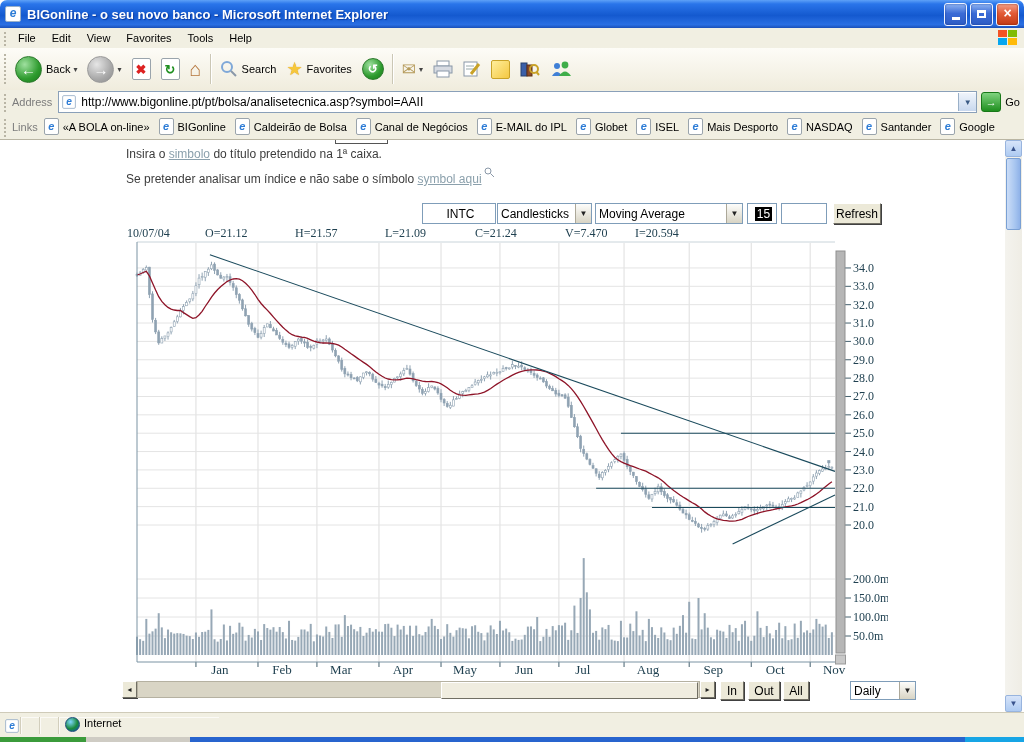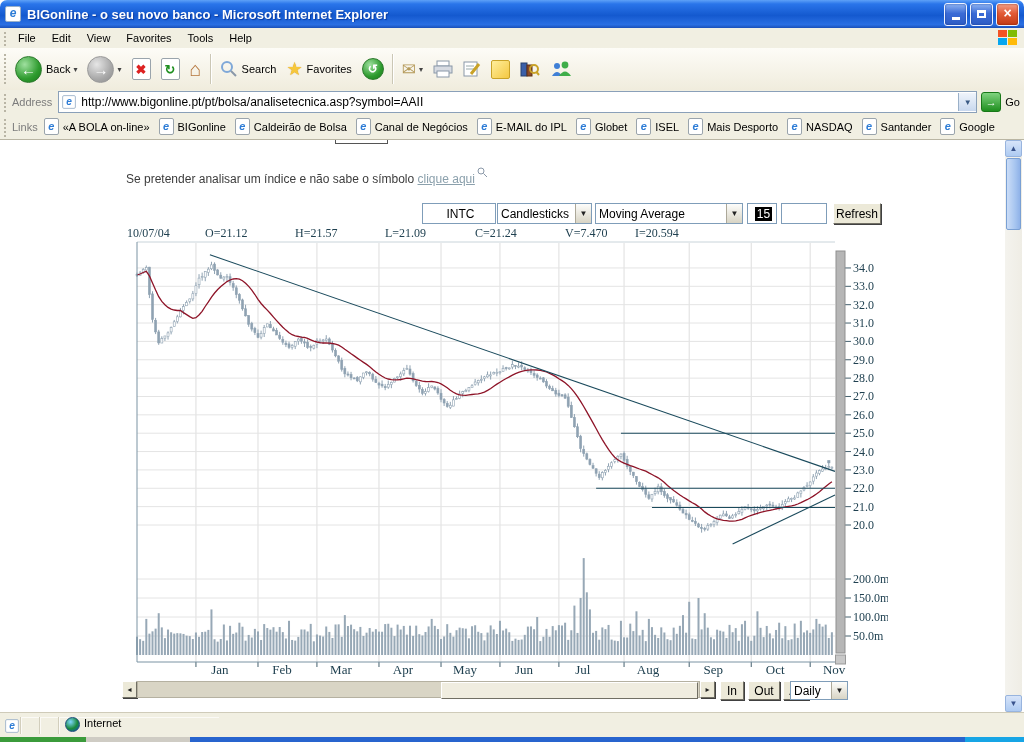--- a/index.html
+++ b/index.html
@@ -278,22 +278,25 @@
         </span>
         <span class="link-item">
           <span class="link-ico">e</span>
           <span>Google</span>
         </span>
       </span>
   </div>
 
   <div class="content">
     <span class="cutoff"></span>
+    <div class="ptext" style="top:7px">
+      <span>Insira o </span><a href="#">simbolo</a><span> do título pretendido na 1ª caixa.</span>
+    </div>
     <div class="ptext" style="top:27px">
-      <span>Se pretender analisar um índice e não sabe o símbolo </span><a href="#">clique aqui</a><span class="mag-ico"><svg width="11" height="11">
+      <span>Se pretender analisar um índice e não sabe o símbolo </span><a href="#">symbol aqui</a><span class="mag-ico"><svg width="11" height="11">
             <circle cx="4" cy="4" r="3" fill="none" stroke="#8a98a8"></circle>
             <line x1="6.5" y1="6.5" x2="10" y2="10" stroke="#8a98a8"></line>
           </svg></span>
     </div>
 
     <div class="applet">
       <div class="ap-header">
         <div class="fld" style="left:300px;width:74px">
             <span>INTC</span>
           </div>
@@ -1103,21 +1106,21 @@
         </svg>
       <div class="ap-bottom">
         <span class="classic-btn scroll-arrow" style="left:0">◂</span>
         <span class="scroll-track">
           <span class="scroll-thumb"></span>
         </span>
         <span class="classic-btn scroll-arrow" style="left:578px">▸</span>
         <div class="classic-btn" style="position:absolute;left:598px;top:0;width:24px;height:19px">In</div>
         <div class="classic-btn" style="position:absolute;left:626px;top:0;width:32px;height:19px">Out</div>
         <div class="classic-btn" style="position:absolute;left:661px;top:0;width:26px;height:19px">All</div>
-        <div class="fld" style="left:668px;width:58px;height:19px">
+        <div class="fld" style="left:728px;width:66px;height:19px">
           <span>Daily</span>
             <span class="combo-arrow">▼</span>
           </div>
       </div>
     </div>
 
     <div class="vscroll">
       <span class="vs-btn" style="top:0">▲</span>
       <span class="vs-thumb"></span>
       <span class="vs-btn" style="bottom:0">▼</span>

